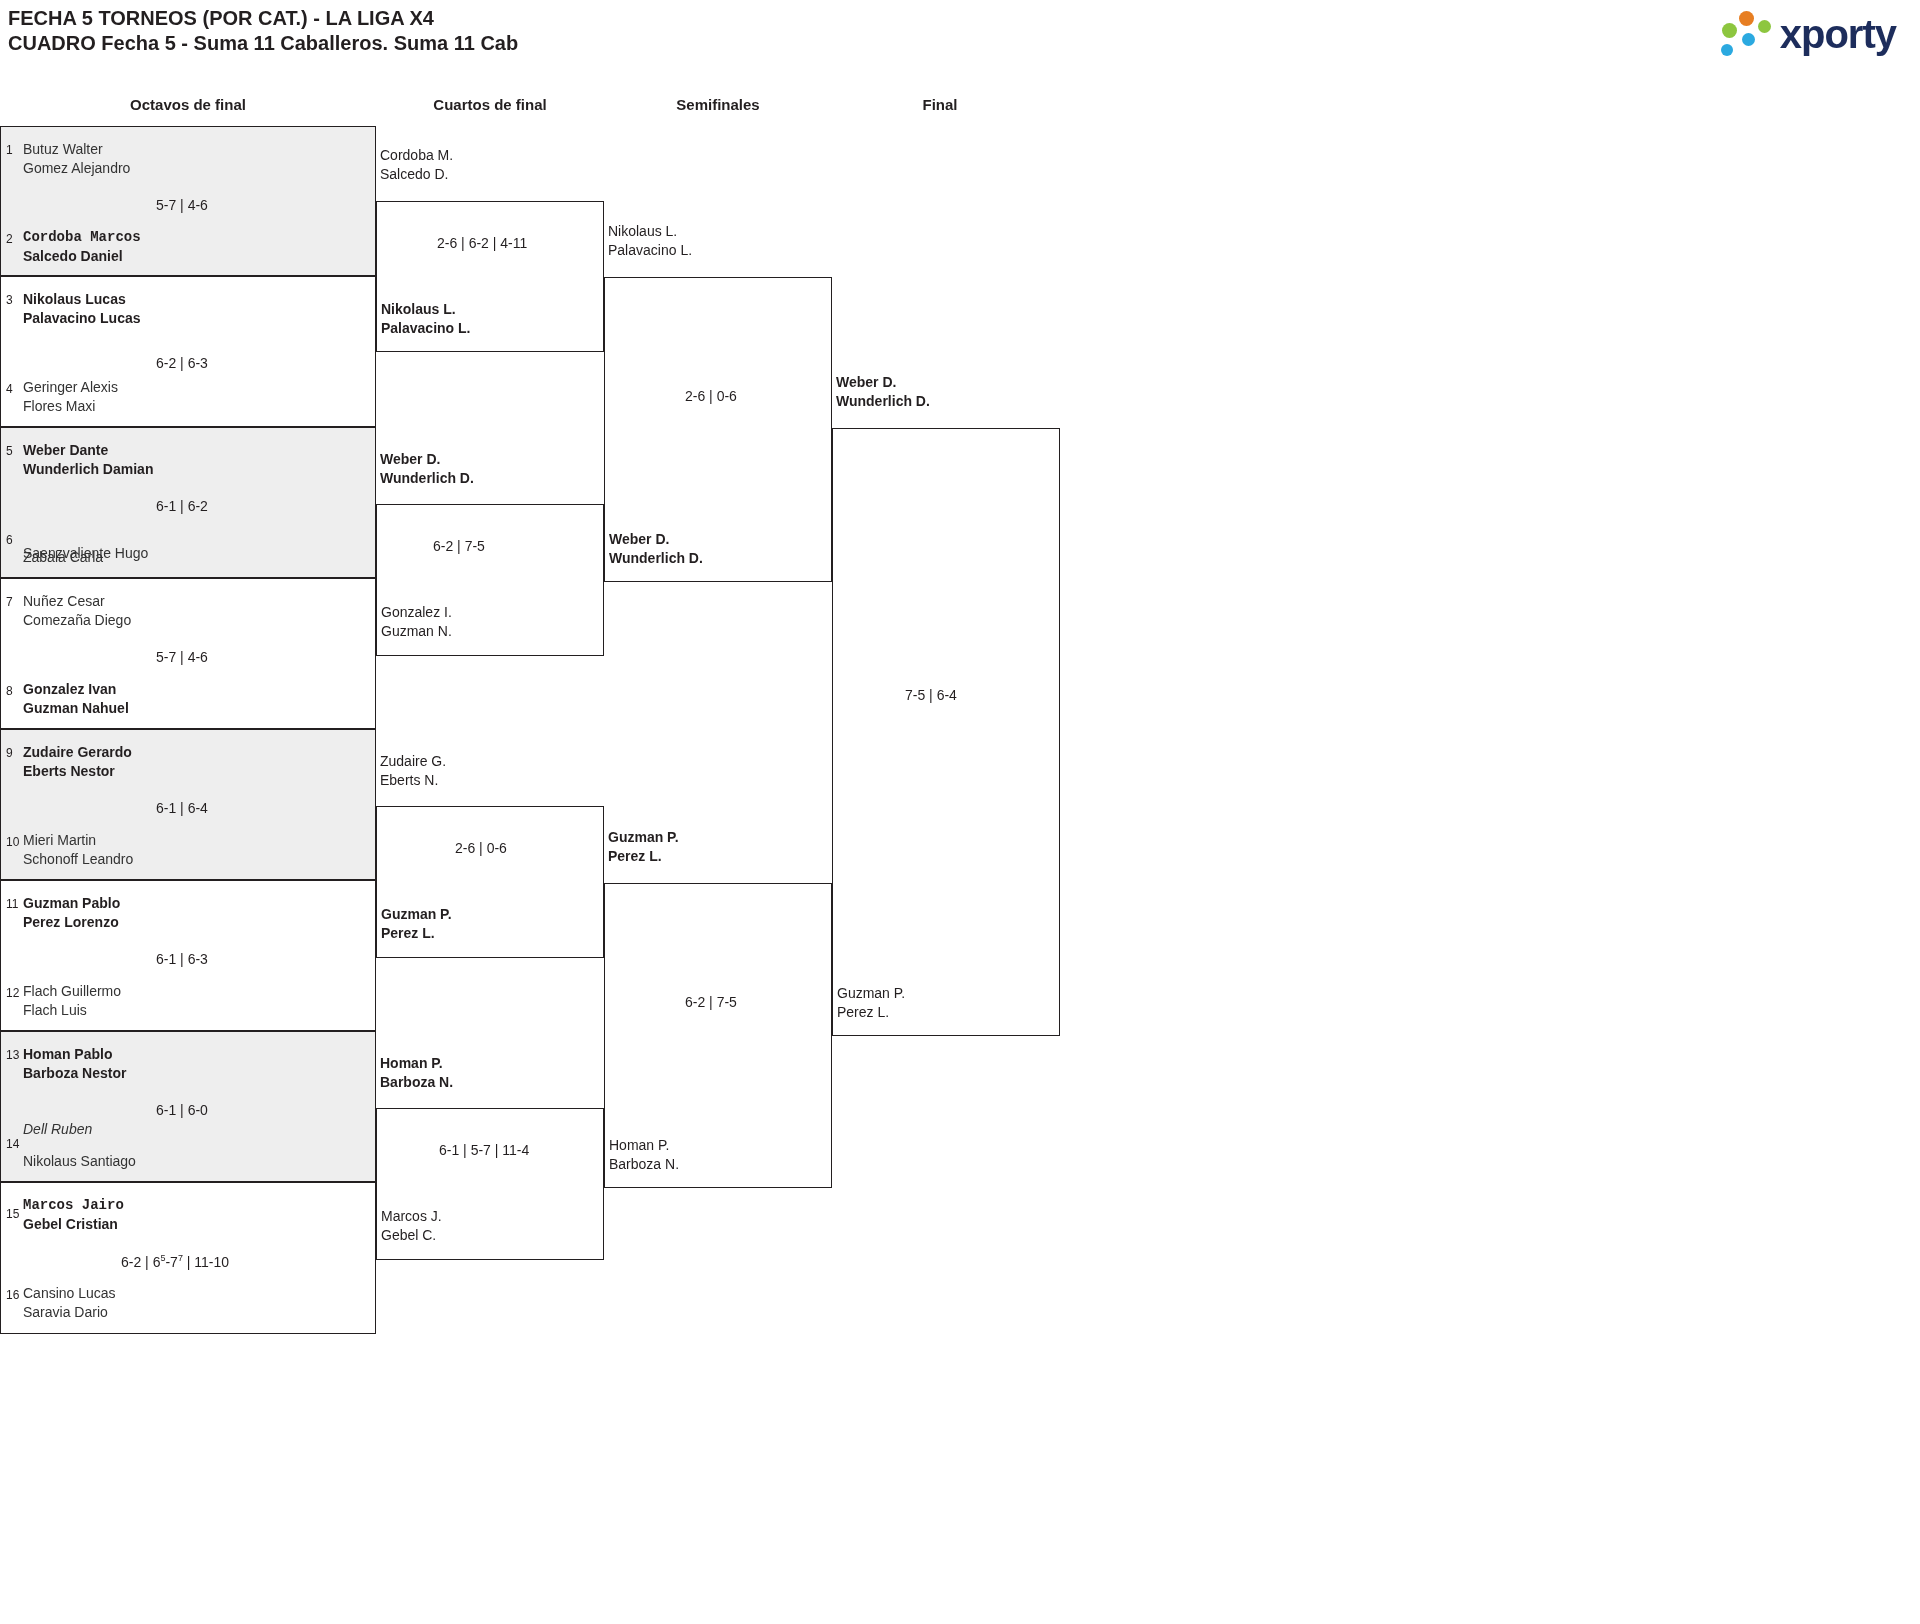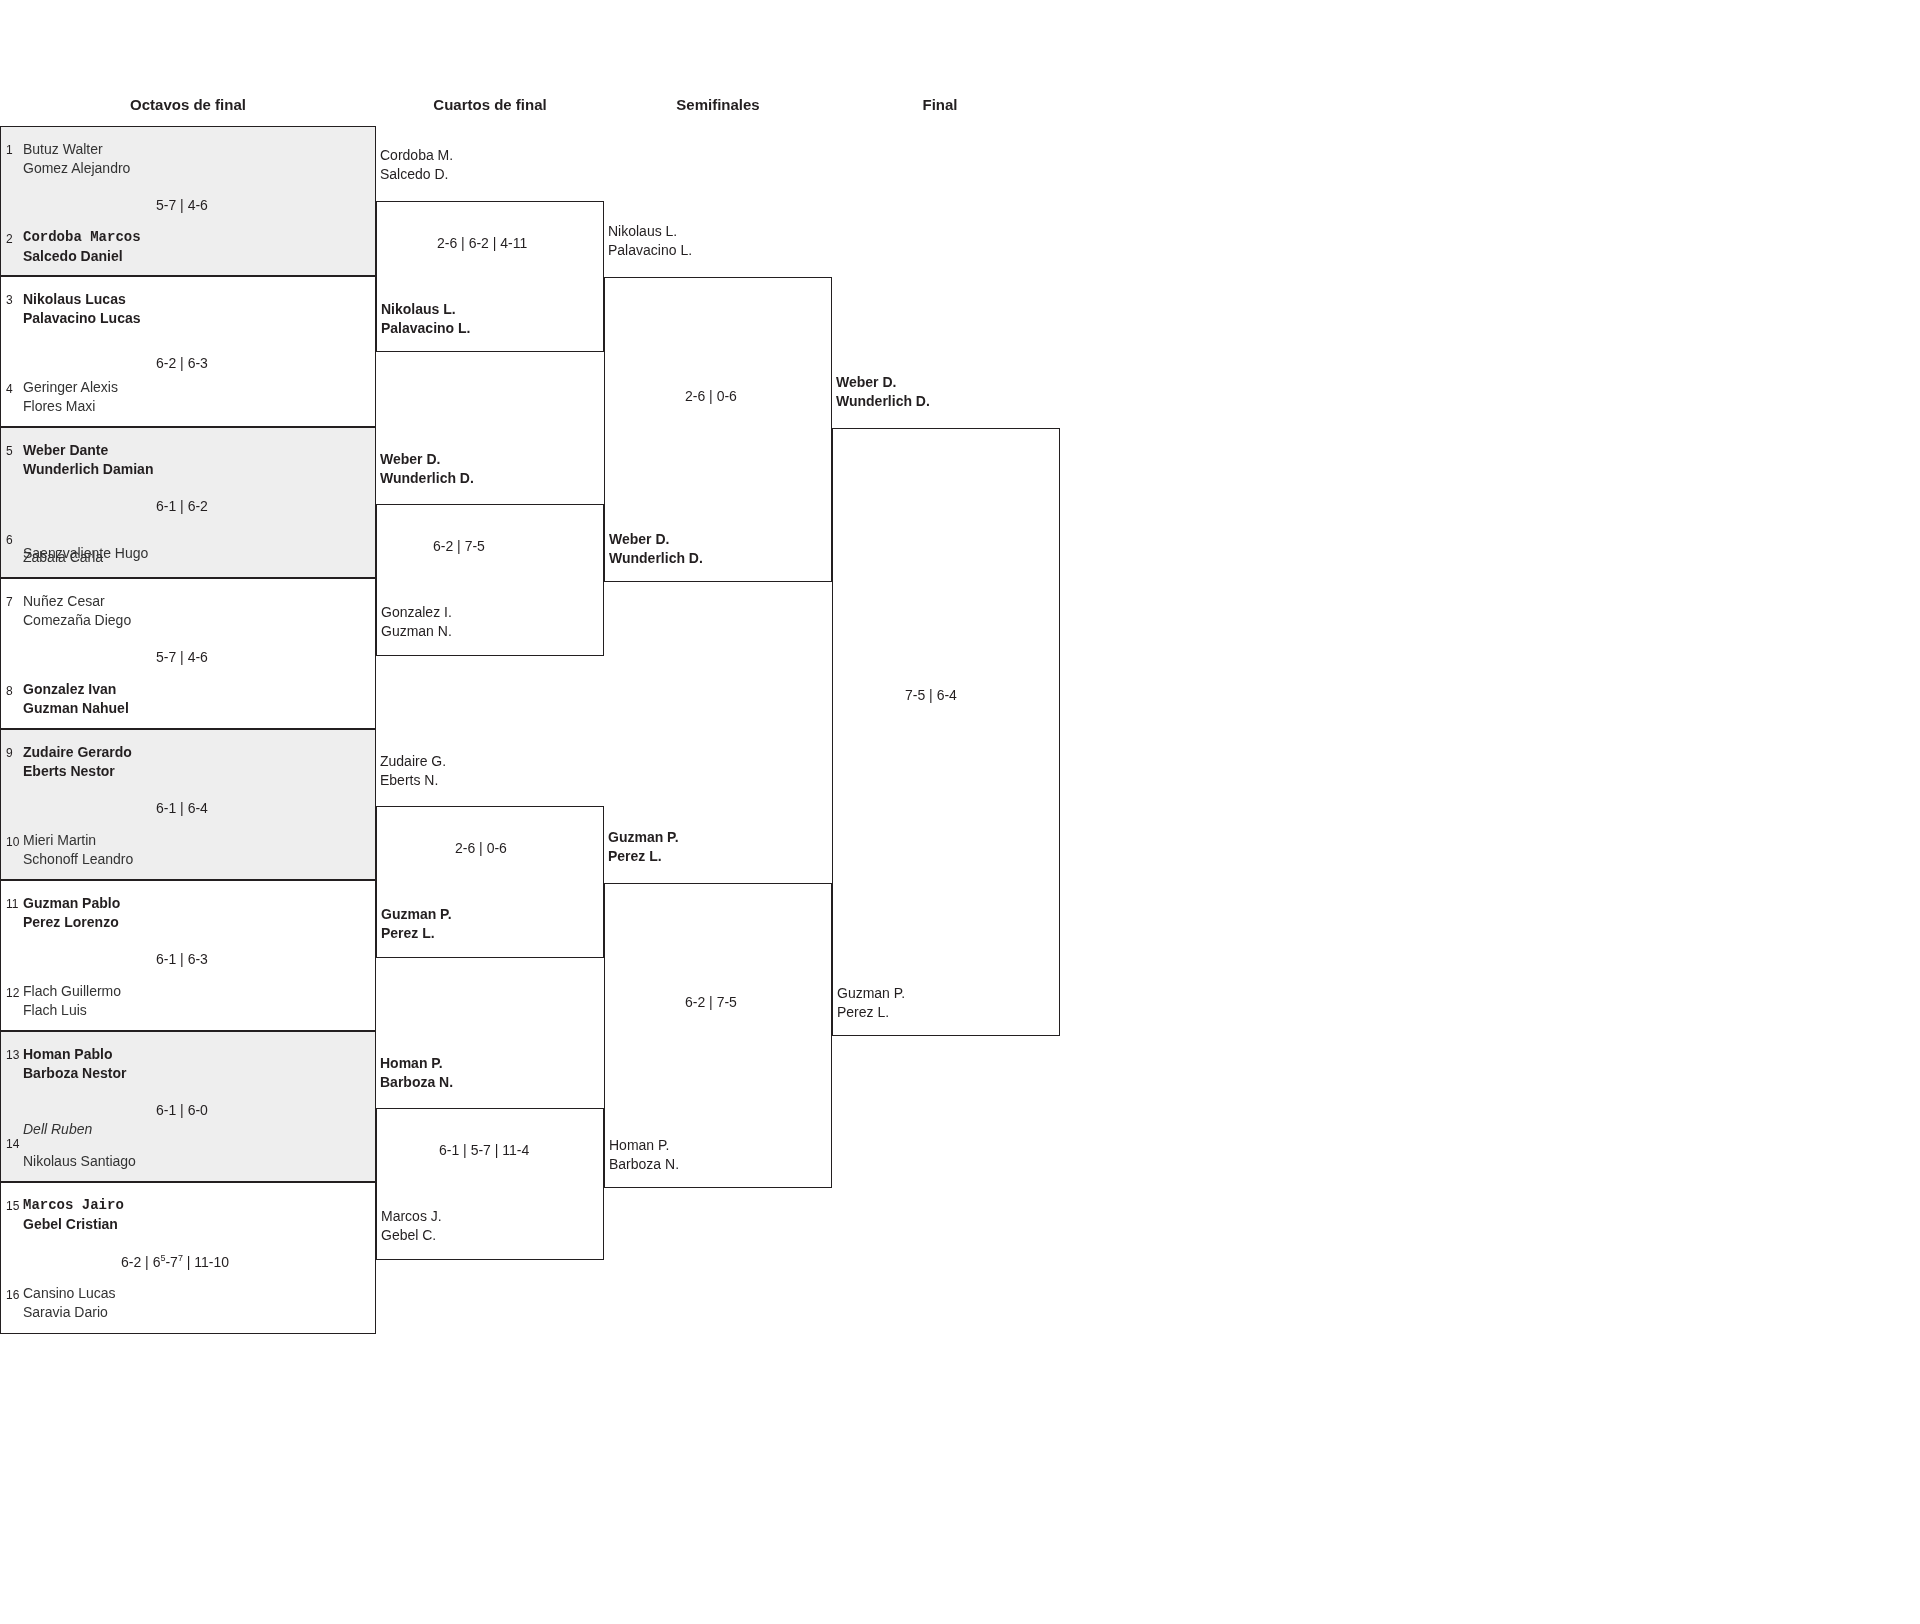--- a/index.html
+++ b/index.html
@@ -60,20 +60,36 @@
   .names-free {
     position: absolute; font-size: 14px; line-height: 19px; white-space: nowrap;
   }
   .names-free.bold { font-weight: bold; }
 </style>
 </head>
 <body>
 
 <div class="page">
 
+  <div class="header">
+    <div class="title-block">
+      <div class="title-line">FECHA 5 TORNEOS (POR CAT.) - LA LIGA X4</div>
+      <div class="title-line">CUADRO Fecha 5 - Suma 11 Caballeros. Suma 11 Cab</div>
+    </div>
+    <div class="logo">
+      <span class="logo-dots">
+        <i class="d1"></i>
+          <i class="d2"></i>
+          <i class="d3"></i>
+          <i class="d4"></i>
+          <i class="d5"></i>
+      </span>
+      <span class="logo-text">xporty</span>
+    </div>
+  </div>
 
   <div class="round-head" style="left:0px; top:96px; width:376px;">Octavos de final</div>
   <div class="round-head" style="left:376px; top:96px; width:228px;">Cuartos de final</div>
   <div class="round-head" style="left:604px; top:96px; width:228px;">Semifinales</div>
   <div class="round-head" style="left:860px; top:96px; width:160px;">Final</div>
 
   <div class="bracket">
 
     <div class="match shaded" style="left:0px; top:126px; width:376px; height:150px;">
       <div class="seed" style="top:16px;">1</div>
@@ -139,21 +155,21 @@
       <div class="seed" style="top:16px;">13</div>
       <div class="player bold" style="top:13px;">Homan Pablo</div>
       <div class="player bold" style="top:32px;">Barboza Nestor</div>
       <div class="score" style="left:155px; top:70px;">6-1 | 6-0</div>
       <div class="seed" style="top:105px;">14</div>
       <div class="player normal" style="top:88px;font-style:italic;">Dell Ruben</div>
       <div class="player normal" style="top:120px;">Nikolaus Santiago</div>
     </div>
 
     <div class="match plain" style="left:0px; top:1182px; width:376px; height:152px;">
-      <div class="seed" style="top:16px;">15</div>
+      <div class="seed" style="top:24px;">15</div>
       <div class="player bold" style="top:13px;font-family:Liberation Mono, monospace;">Marcos Jairo</div>
       <div class="player bold" style="top:32px;">Gebel Cristian</div>
       <div class="score" style="left:120px; top:70px;">6-2 | 6<sup>5</sup>-7<sup>7</sup> | 11-10</div>
       <div class="seed" style="top:105px;">16</div>
       <div class="player normal" style="top:101px;">Cansino Lucas</div>
       <div class="player normal" style="top:120px;">Saravia Dario</div>
     </div>
 
     <div class="names-free normal" style="left:380px; top:146px;">Cordoba M.</div>
     <div class="names-free normal" style="left:380px; top:165px;">Salcedo D.</div>

